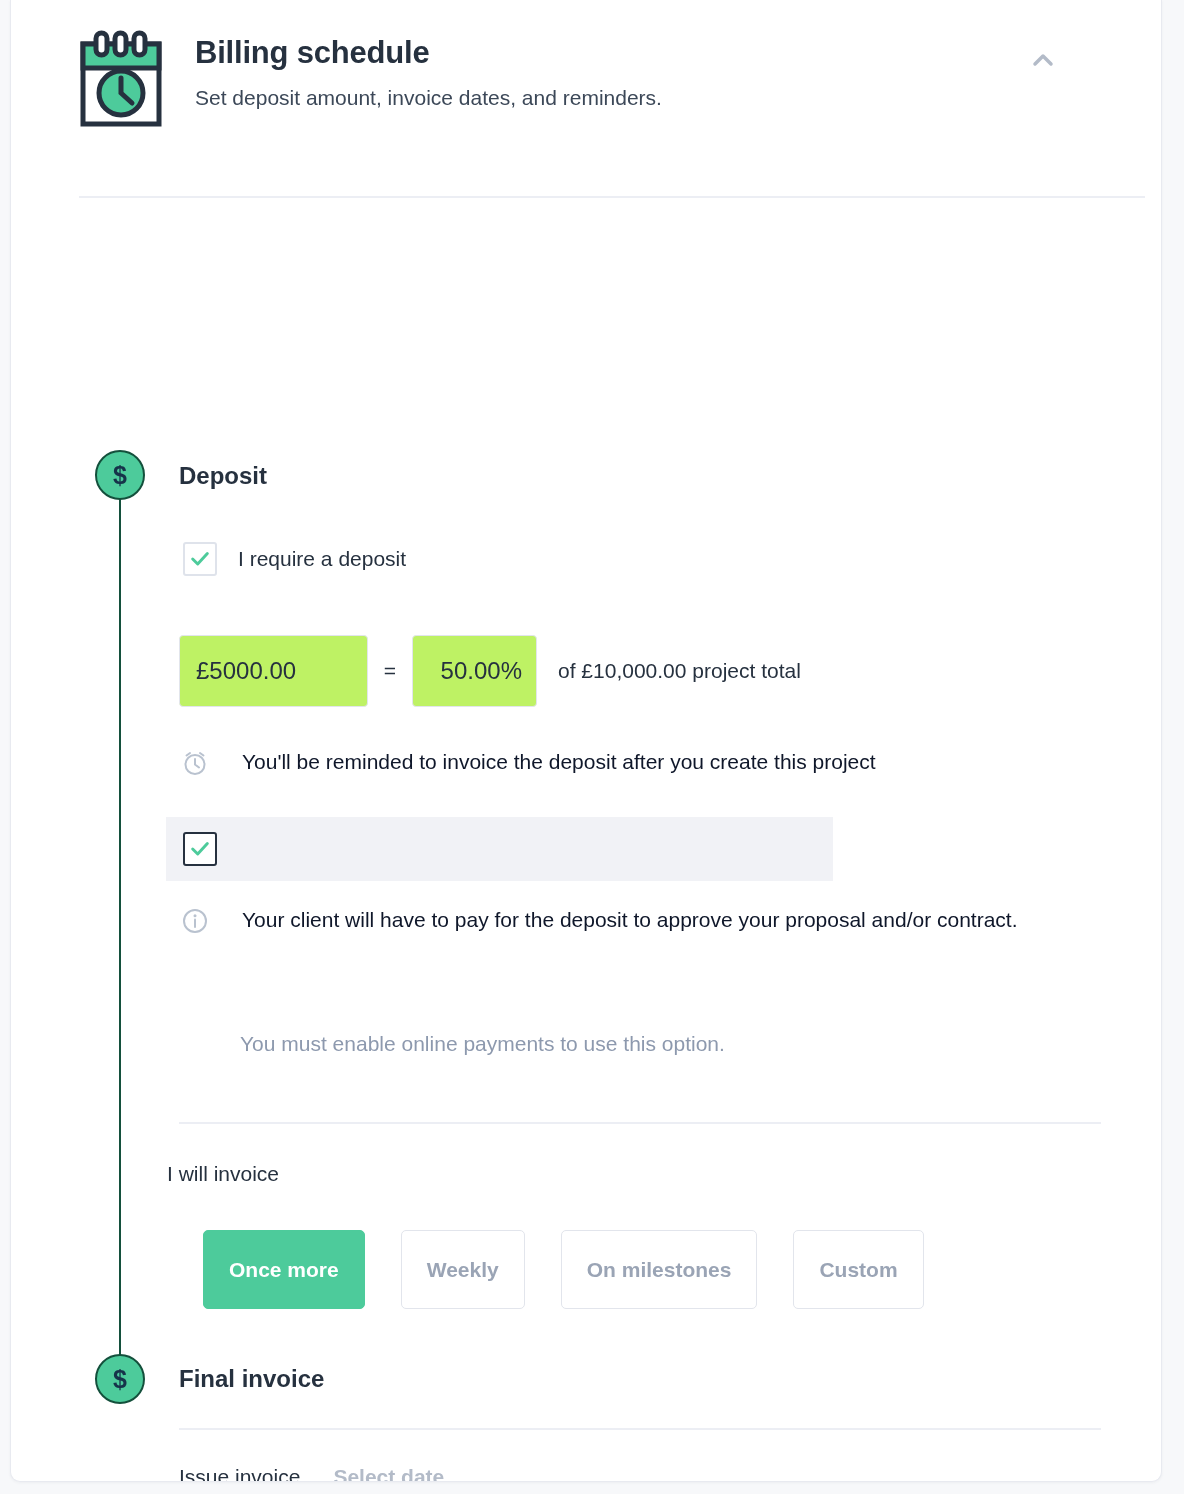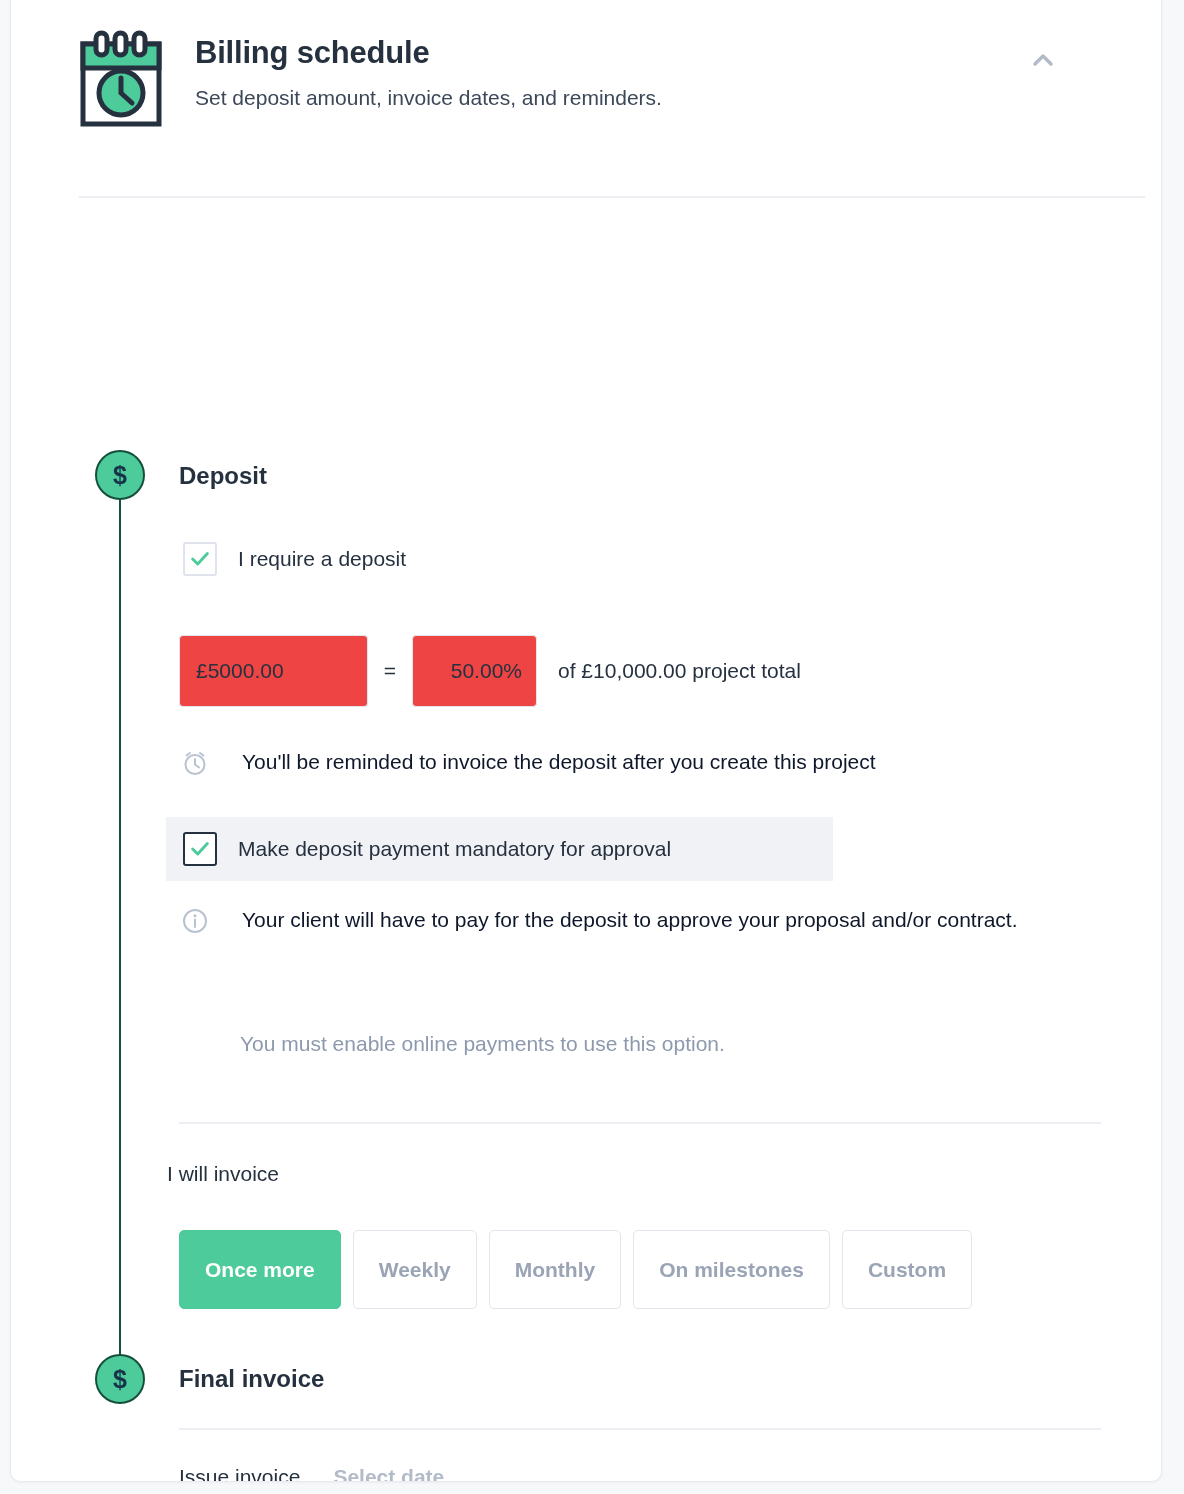--- a/index.html
+++ b/index.html
@@ -129,22 +129,22 @@
   
   .amount-row {
     position: absolute;
     left: 168px; top: 438px;
     display: flex; align-items: center;
   }
   .field {
     height: 72px;
     border: 1px solid #e2e5ec;
     border-radius: 4px;
-    background: #ef4444;
-    font-size: 21px;
+    background: #bef264;
+    font-size: 24px;
     color: #26313f;
     font-family: "Liberation Sans", sans-serif;
     outline: none;
     padding: 0 16px;
   }
   .field-amount { width: 189px; text-align: left; }
   .field-pct { width: 125px; text-align: right; padding-right: 14px; }
   .equals {
     width: 44px; text-align: center;
     font-size: 21px; color: #26313f;
@@ -205,20 +205,21 @@
     border: 1px solid #e2e5ec;
     background: #fff;
     color: #9aa4b5;
     font-size: 21px;
     font-weight: bold;
     font-family: "Liberation Sans", sans-serif;
     padding: 0 25px;
     cursor: pointer;
     display: flex; align-items: center; justify-content: center;
     white-space: nowrap;
+    margin-left: 24px;
   }
   .freq-btn.active {
     background: #4dcb9b;
     border-color: #4dcb9b;
     color: #ffffff;
   }
 
   
   .issue-row {
     position: absolute;
@@ -301,21 +302,20 @@
       </span>
       <span class="hint-text">You'll be reminded to invoice the deposit after you create this project</span>
     </div>
 
     <div class="check-row cb-mandatory">
       <span class="checkbox cb-dark">
         <svg viewBox="0 0 24 24" width="22" height="22">
           <path d="M4 12 L9.5 17.5 L20 6" fill="none" stroke="#4dcb9b" stroke-width="3.2" stroke-linecap="round" stroke-linejoin="round"></path>
         </svg>
       </span>
-      <span class="check-label">Make deposit payment mandatory for approval</span>
     </div>
 
     <div class="hint hint-info">
       <span class="hint-icon">
         <svg viewBox="0 0 28 28" width="28" height="28">
           <circle cx="14" cy="14" r="11" fill="none" stroke="#b9c2cf" stroke-width="2"></circle>
           <circle cx="14" cy="8.8" r="1.5" fill="#b9c2cf"></circle>
           <path d="M14 12.5 L14 20" fill="none" stroke="#b9c2cf" stroke-width="2" stroke-linecap="round"></path>
         </svg>
       </span>
@@ -323,21 +323,20 @@
     </div>
     <div class="hint-extra">You must enable online payments to use this option.</div>
 
     <div class="divider div-invoice"></div>
 
     <div class="will-invoice-label">I will invoice</div>
 
     <div class="freq-group">
       <button class="freq-btn active">Once more</button>
       <button class="freq-btn">Weekly</button>
-      <button class="freq-btn">Monthly</button>
       <button class="freq-btn">On milestones</button>
       <button class="freq-btn">Custom</button>
     </div>
 
     <div class="node node-final">$</div>
     <div class="section-title title-final">Final invoice</div>
 
     <div class="divider div-final-top"></div>
 
     <div class="issue-row">

